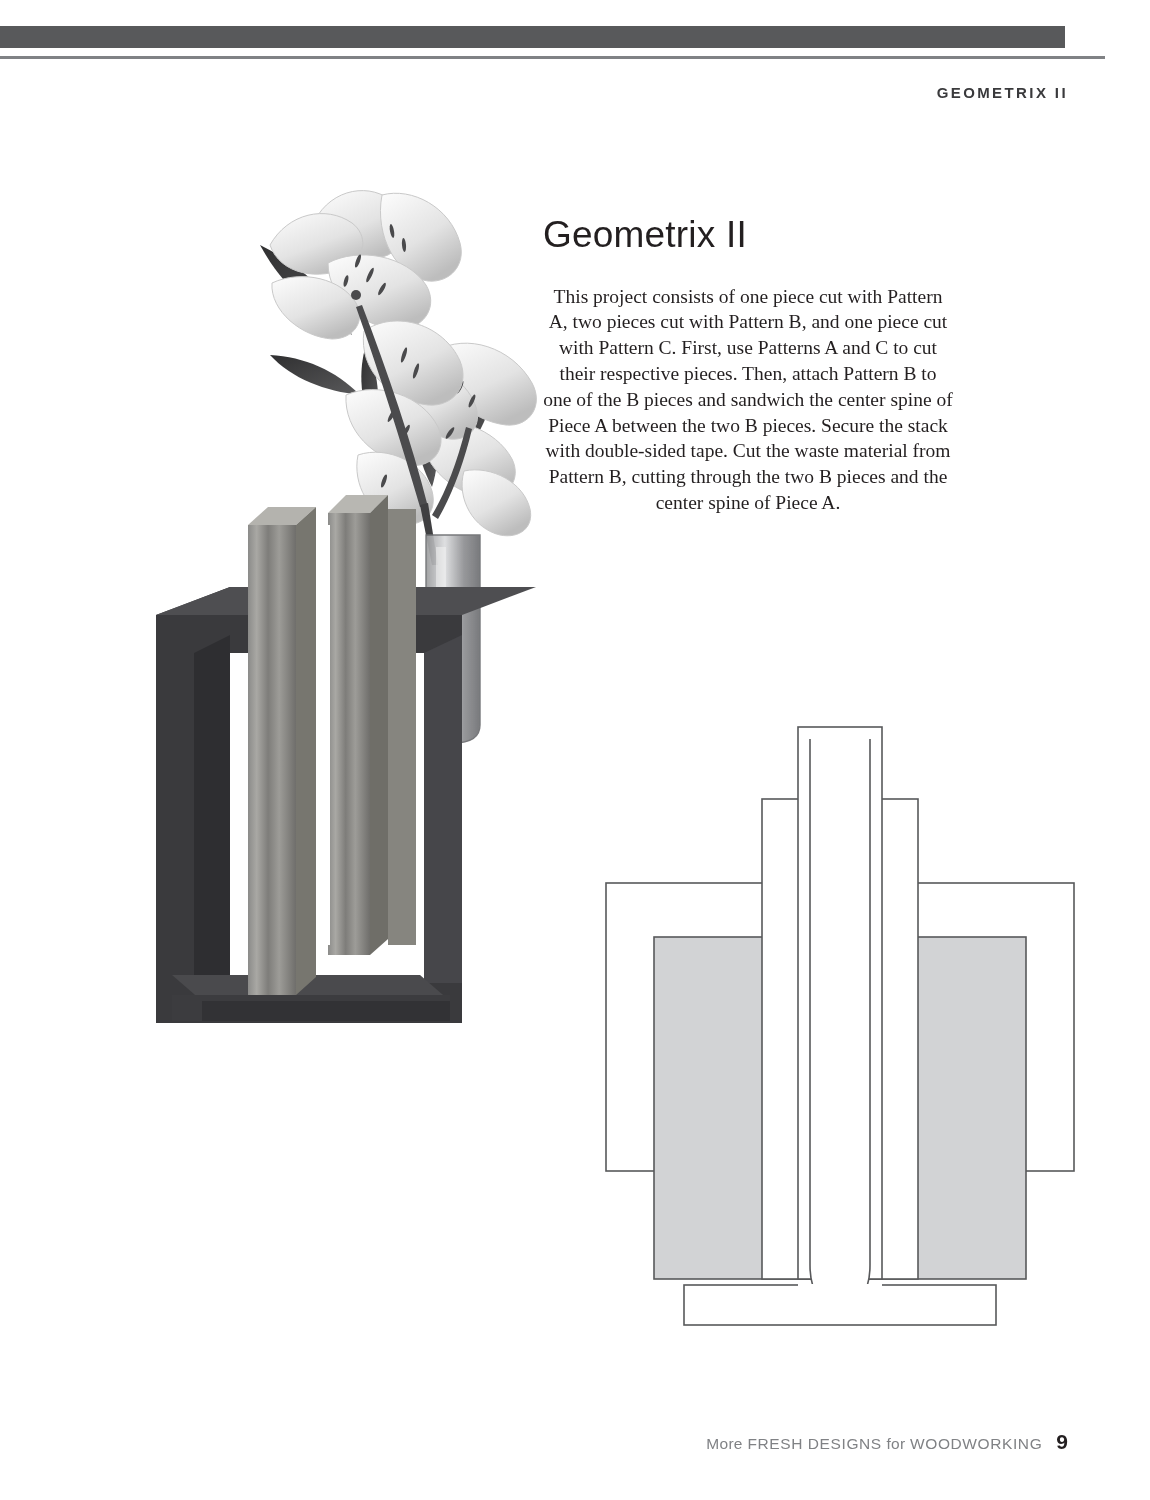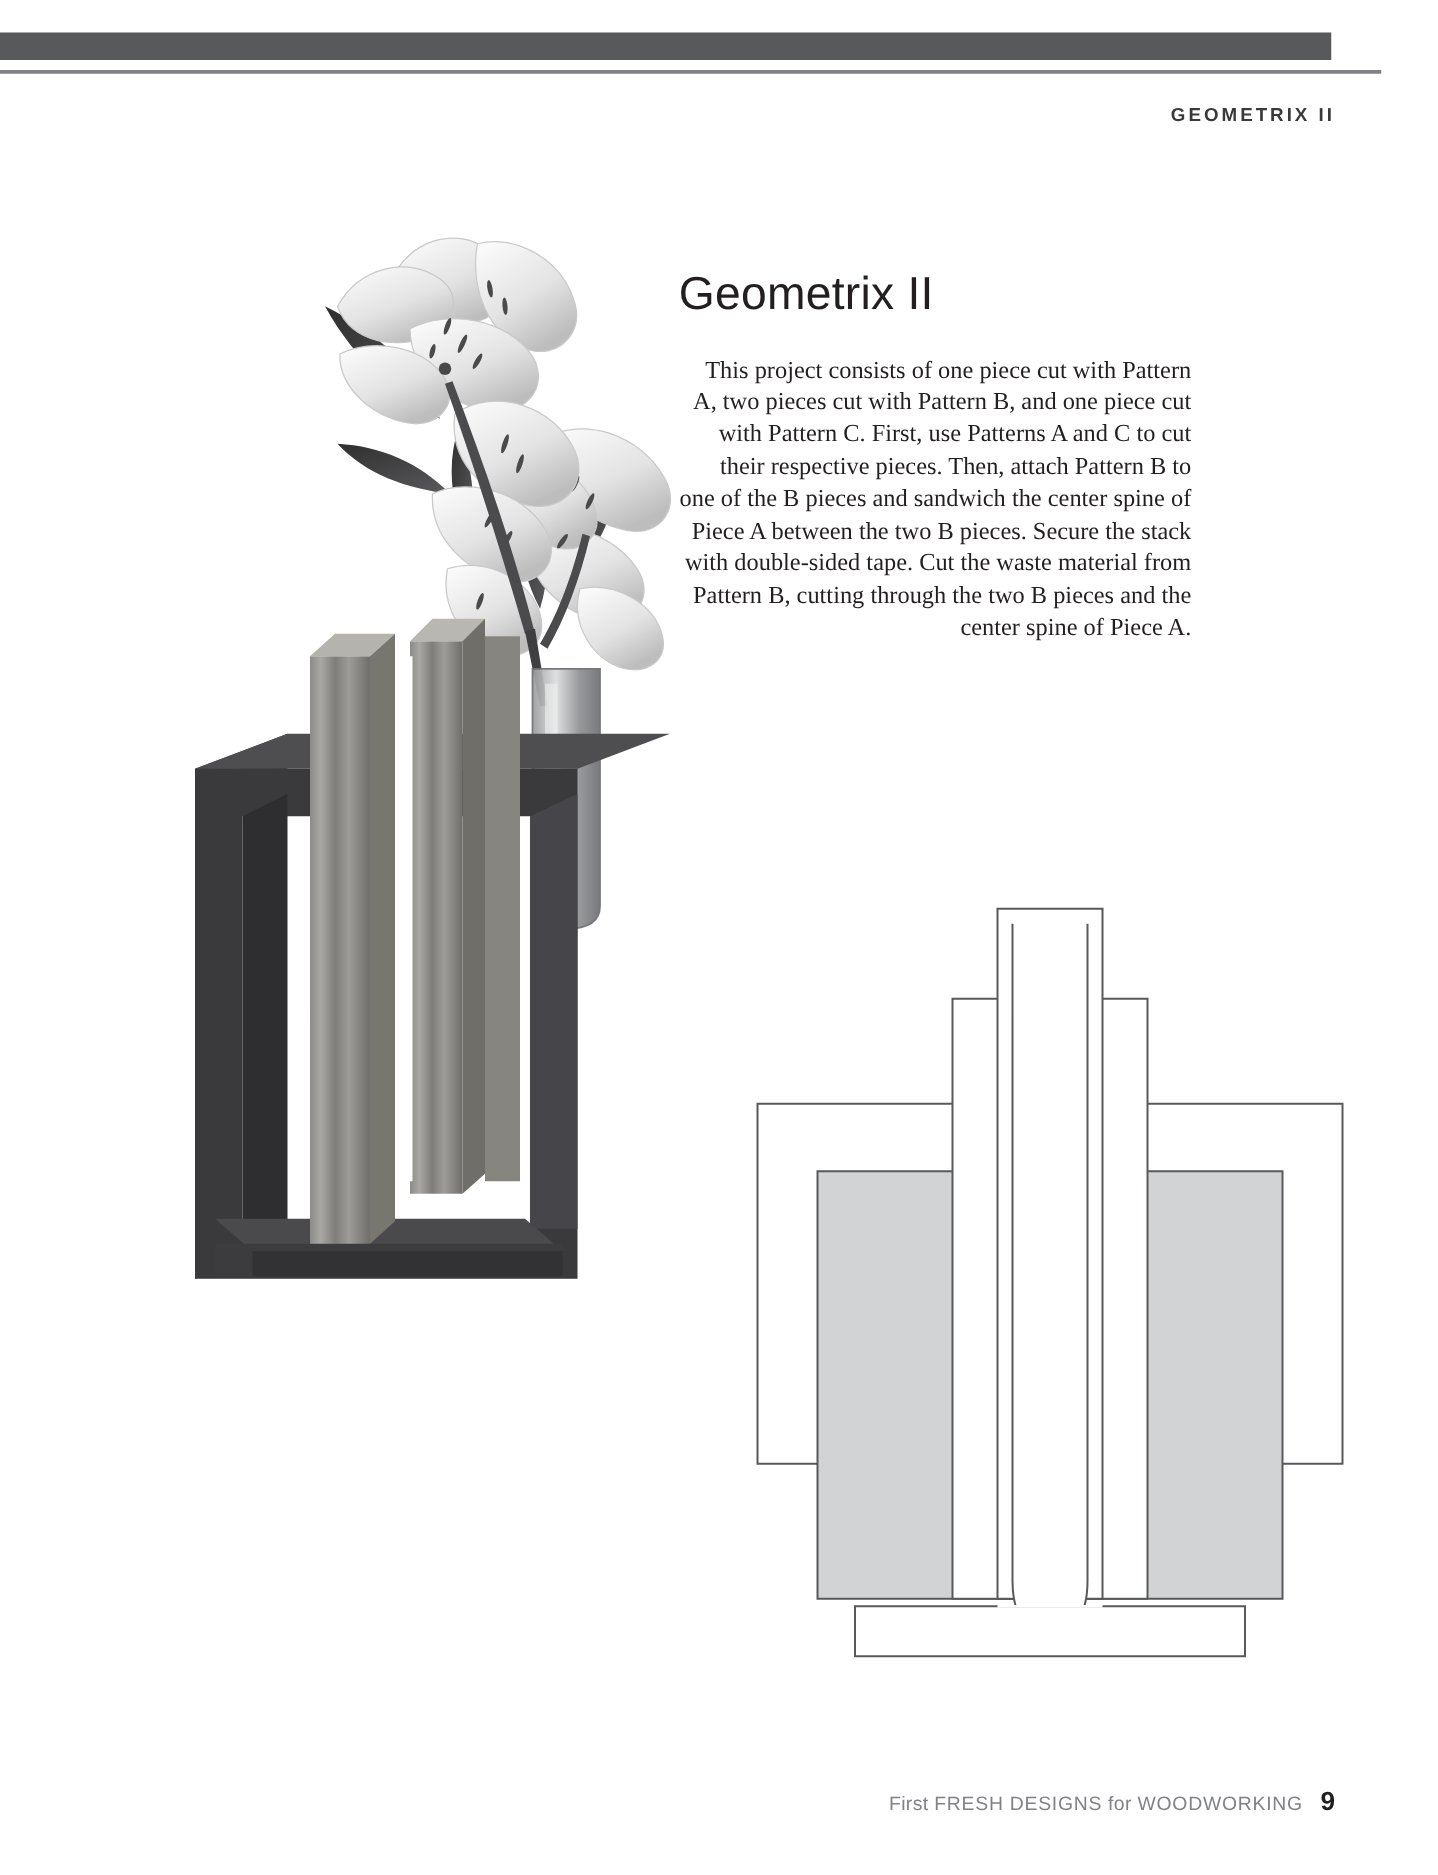--- a/index.html
+++ b/index.html
@@ -71,21 +71,21 @@
     color: #231f20;
     margin: 0 0 28px 0;
     line-height: 1.1;
   }
   .body-text {
     font-family: "Liberation Serif", serif;
     font-size: 19.5px;
     line-height: 25.8px;
     color: #231f20;
     margin: 0;
-    text-align: right;
+    text-align: center;
   }
 
   
   .diagram {
     position: absolute;
     left: 600px;
     top: 715px;
     width: 480px;
     height: 630px;
   }
@@ -270,16 +270,16 @@
 
     <rect x="84" y="570" width="312" height="40" fill="#ffffff" stroke="#58595b" stroke-width="1.6"></rect>
 
     <line x1="198" y1="570" x2="282" y2="570" stroke="#ffffff" stroke-width="2"></line>
     <line x1="210" y1="586" x2="270" y2="586" stroke="#ffffff" stroke-width="2"></line>
   </svg>
 </div>
 
 <div class="footer">
   <div class="footer-text">
-    <span>First </span><span class="b">FRESH DESIGNS</span><span> for </span><span class="b">WOODWORKING</span>
+    <span>More </span><span class="b">FRESH DESIGNS</span><span> for </span><span class="b">WOODWORKING</span>
   </div>
   <div class="page-number">9</div>
 </div>
 
 </body></html>

